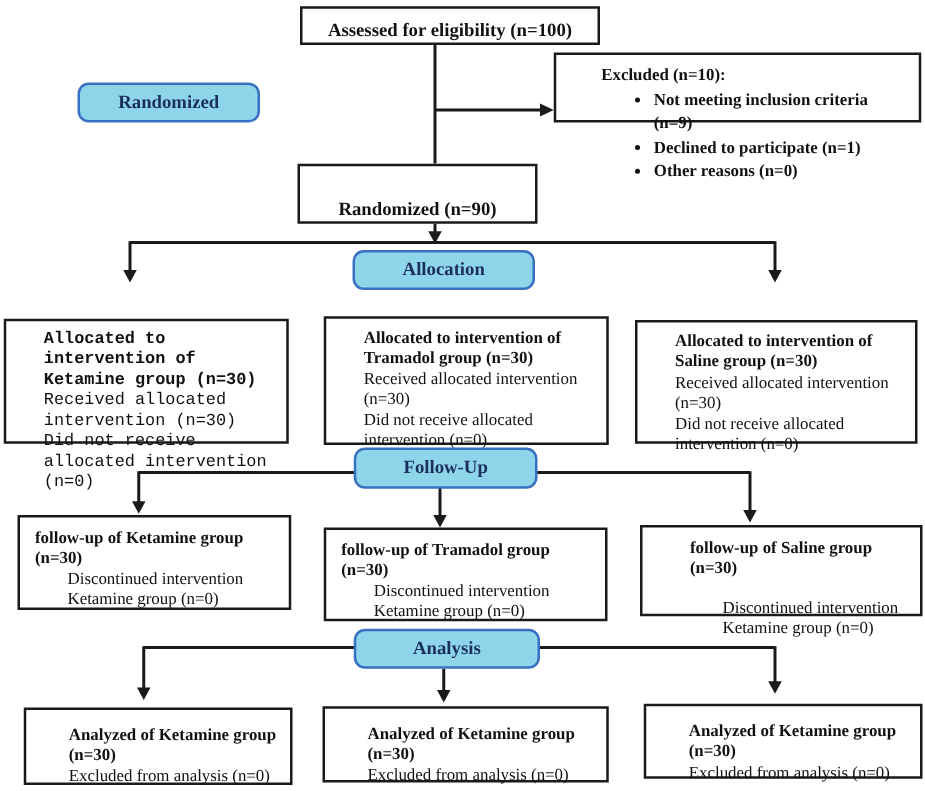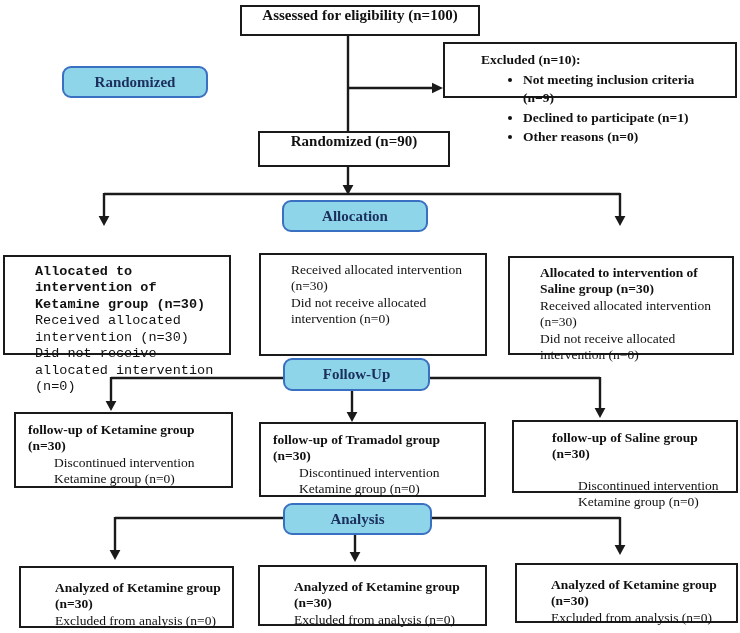--- a/index.html
+++ b/index.html
@@ -8,21 +8,21 @@
     font-family:"Liberation Serif", serif;color:#111;
   }
   svg.connectors{position:absolute;left:0;top:0;z-index:1;}
   .connectors line{stroke:var(--line-color,#1a1a1a);stroke-width:2.4;}
   .connectors polygon{fill:var(--line-color,#1a1a1a);}
   .box{
     position:absolute;border:2.5px solid var(--box-border,#1a1a1a);
     background:#fff;box-sizing:border-box;z-index:2;
   }
   .center-box{
-    display:flex;align-items:flex-start;justify-content:center;
+    display:flex;align-items:flex-end;justify-content:center;
     font-weight:bold;font-size:15px;
   }
   .stage{
     position:absolute;display:flex;align-items:center;justify-content:center;
     background:var(--stage-fill,#8fd5e9);border:2.5px solid var(--stage-border,#3a70c2);
     border-radius:9px;color:var(--stage-text,#1b2f5c);
     font-weight:bold;font-size:15px;z-index:3;box-sizing:border-box;
   }
   .gbox{font-size:13.5px;line-height:1.22;padding:7px 8px 6px 30px;}
   .gbox .t{font-weight:bold;}
@@ -82,35 +82,36 @@
       <li>Not meeting inclusion criteria (n=9)</li>
       <li>Declined to participate (n=1)</li>
       <li>Other reasons (n=0)</li>
     </ul>
   </div>
 
   <div class="stage" style="left:62px;top:66px;width:146px;height:32px;">
     <span>Randomized</span>
   </div>
 
-  <div class="box center-box" style="left:258px;top:131px;width:192px;height:36px;">
+  <div class="box center-box" style="left:238px;top:131px;width:192px;height:48px;">
     <span>Randomized (n=90)</span>
   </div>
 
   <div class="stage" style="left:282px;top:200px;width:146px;height:32px;">
     <span>Allocation</span>
   </div>
 
   <div class="box gbox" style="left:3px;top:255px;width:228px;height:100px;font-family:Liberation Mono, monospace;">
     <div class="t">Allocated to intervention of Ketamine group (n=30)</div>
     <div>Received allocated intervention (n=30)</div>
     <div>Did not receive allocated intervention (n=0)</div>
   </div>
 
   <div class="box gbox" style="left:259px;top:253px;width:228px;height:103px;">
+    <div class="t">Allocated to intervention of Tramadol group (n=30)</div>
     <div>Received allocated intervention (n=30)</div>
     <div>Did not receive allocated intervention (n=0)</div>
   </div>
 
   <div class="box gbox" style="left:508px;top:256px;width:226px;height:99px;">
     <div class="t">Allocated to intervention of Saline group (n=30)</div>
     <div>Received allocated intervention (n=30)</div>
     <div>Did not receive allocated intervention (n=0)</div>
   </div>
 

